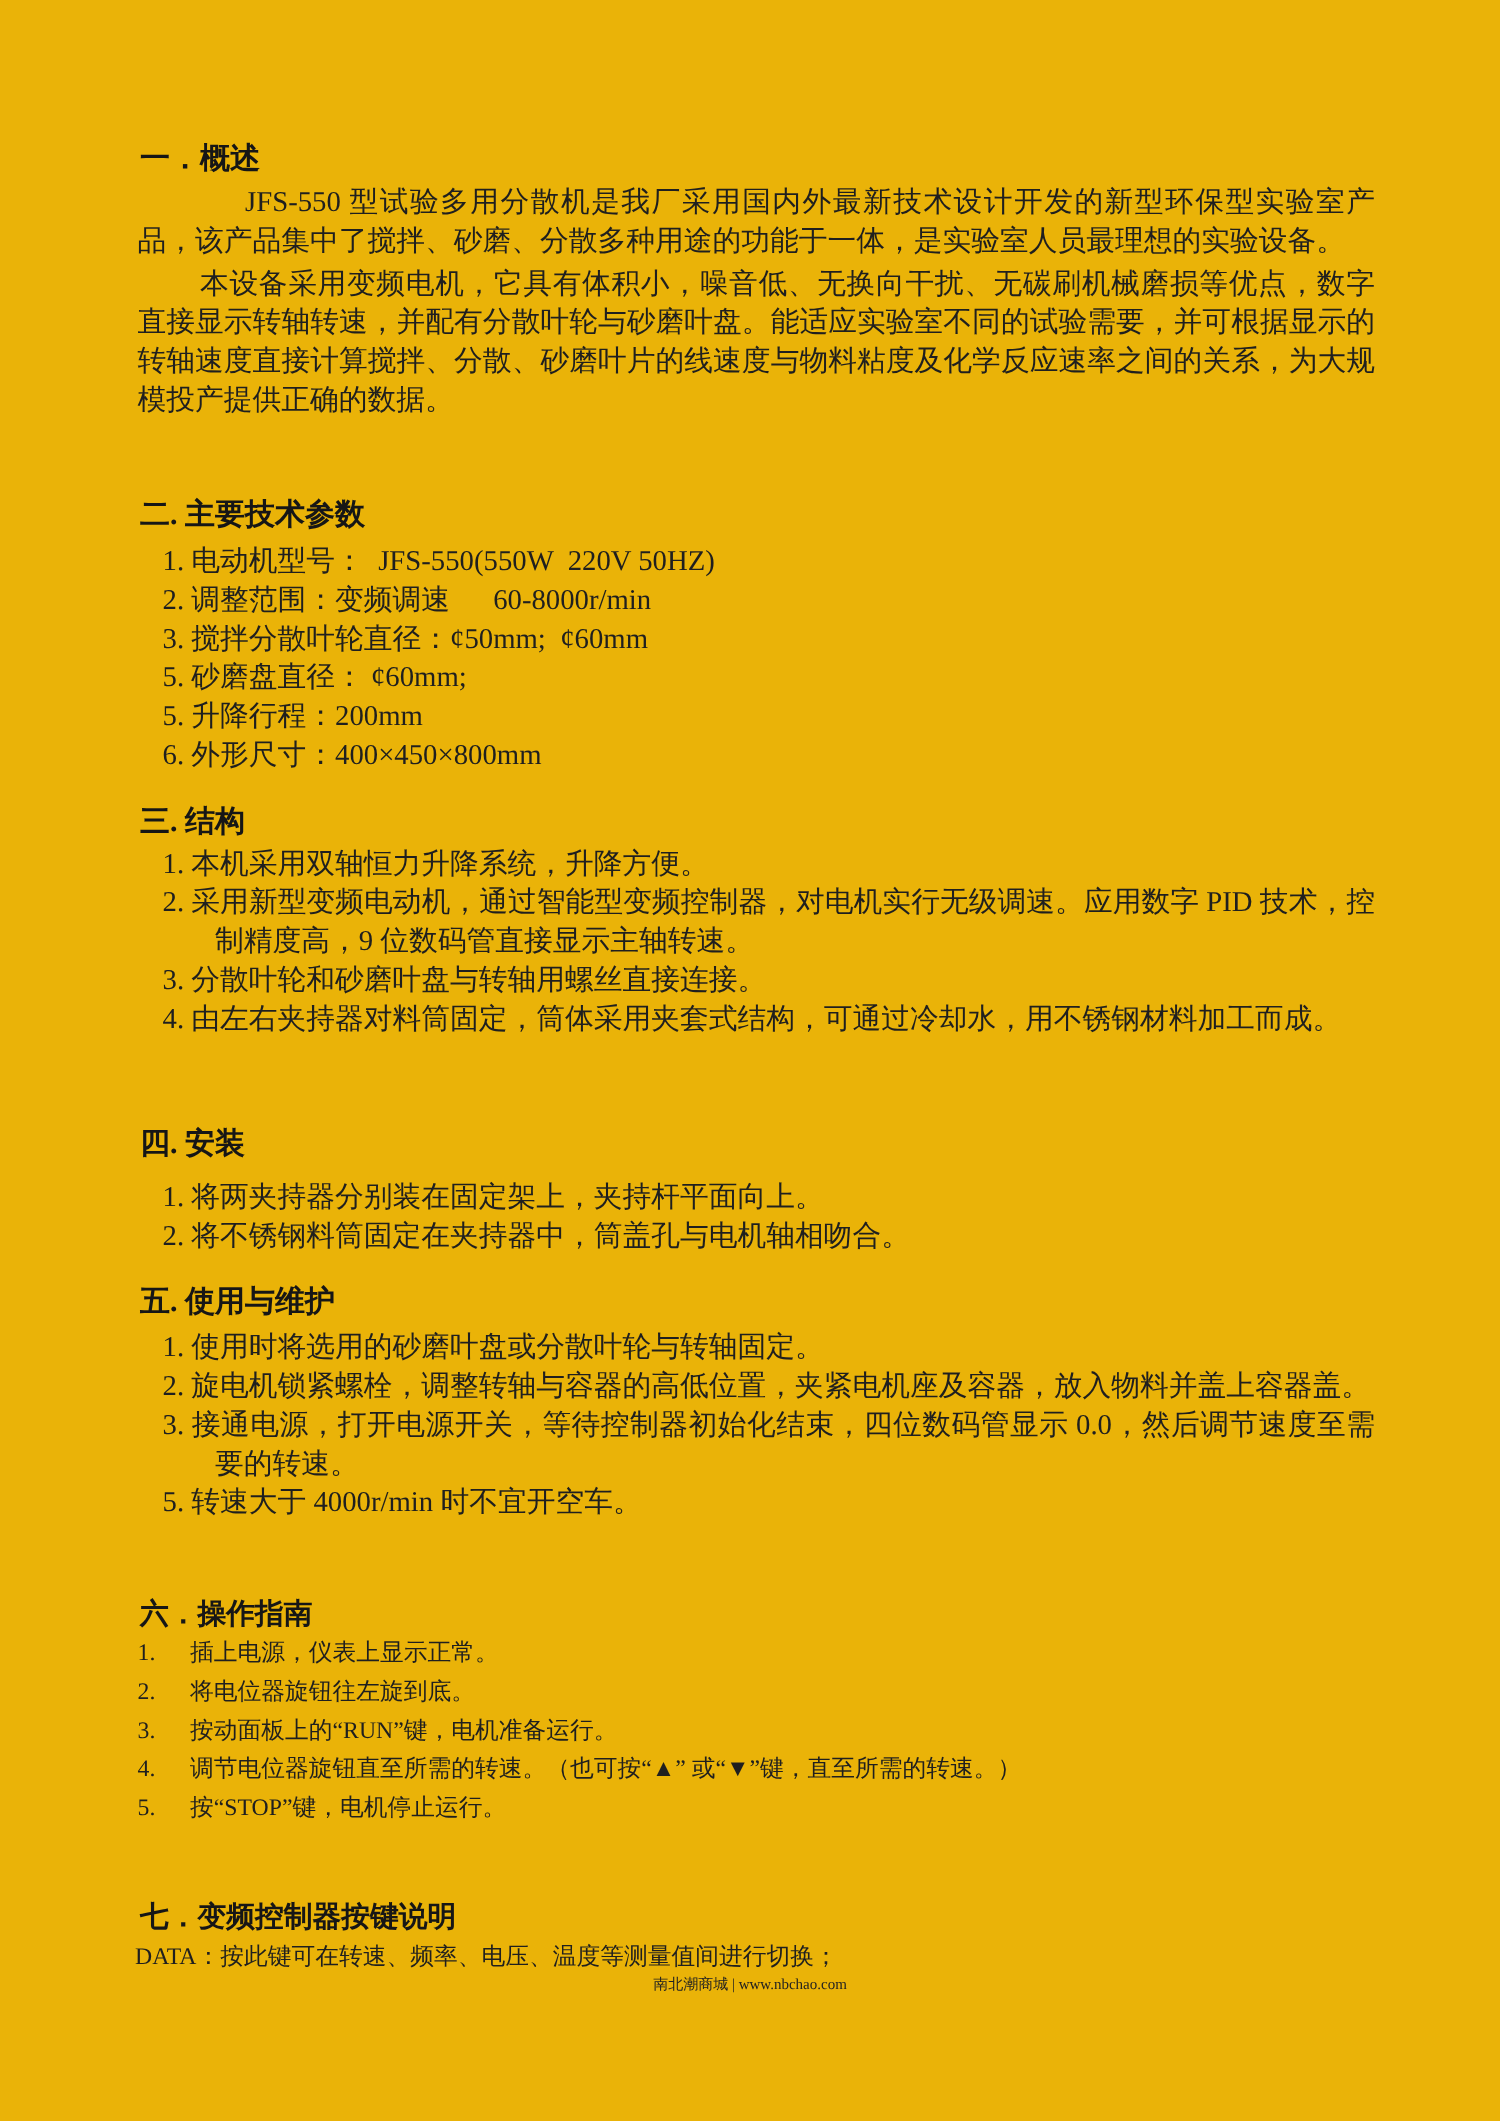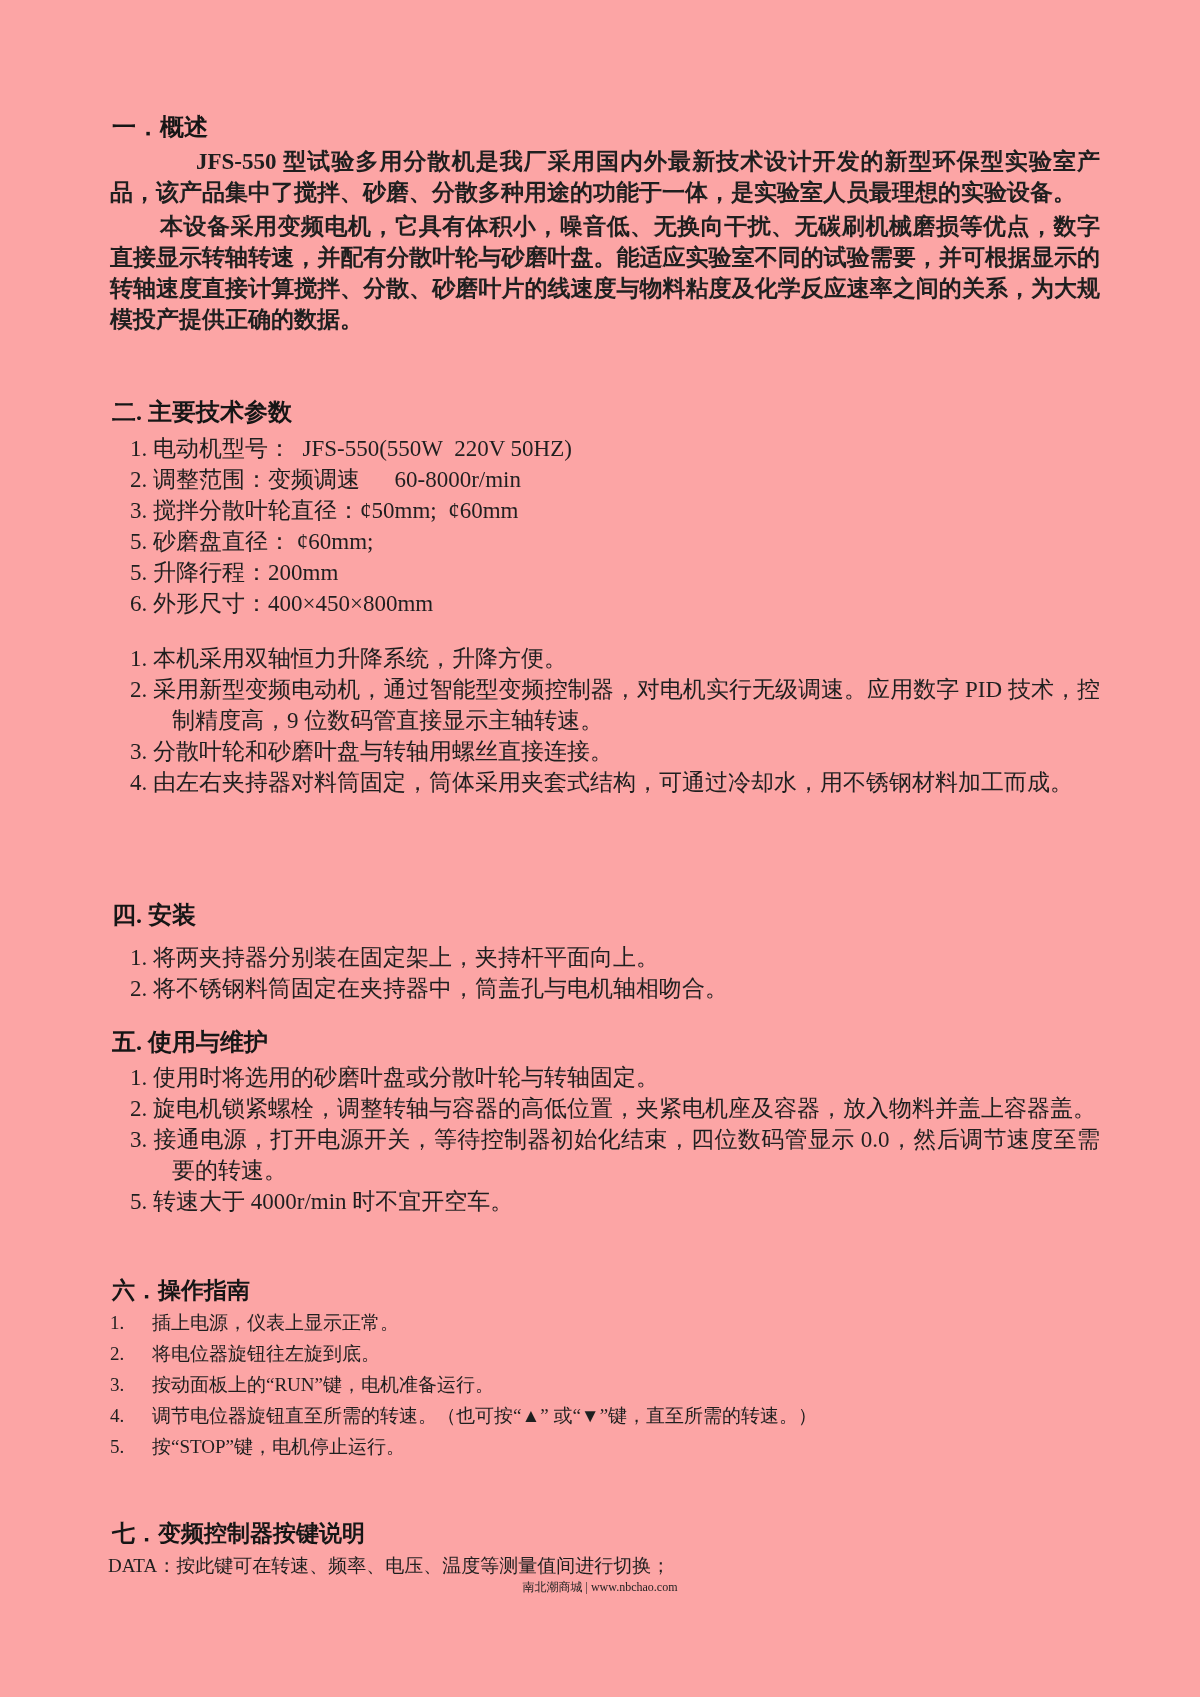--- a/index.html
+++ b/index.html
@@ -4,21 +4,21 @@
 <style>
   html, body {
     margin: 0;
     padding: 0;
     background: #ffffff;
   }
   .page {
     position: relative;
     width: 1200px;
     height: 1697px;
-    background: #fca5a5;
+    background: #eab308;
     overflow: hidden;
     font-family: "Liberation Serif", "DejaVu Serif", serif;
     color: #1f1f1f;
   }
   .sec {
     position: absolute;
     left: 108px;
     width: 992px;
   }
   .sec h2 {
@@ -35,21 +35,20 @@
   .sec.small h2 {
     font-size: 23px;
     margin-bottom: 1px;
   }
   .para {
     margin: 0 0 3px 2px;
     font-size: 23px;
     line-height: 31px;
     text-align: justify;
     white-space: pre-wrap;
-    font-weight: bold;
   }
   .para.indent-deep { text-indent: 86px; }
   .para.indent-std  { text-indent: 50px; }
   .list { margin: 0; }
   .li {
     margin-left: 22px;
     padding-left: 42px;
     text-indent: -42px;
     font-size: 23px;
     line-height: 31px;
@@ -103,20 +102,21 @@
       <div class="li">1. 电动机型号：  JFS-550(550W  220V 50HZ)</div>
       <div class="li">2. 调整范围：变频调速      60-8000r/min</div>
       <div class="li">3. 搅拌分散叶轮直径：¢50mm;  ¢60mm</div>
       <div class="li">5. 砂磨盘直径： ¢60mm;</div>
       <div class="li">5. 升降行程：200mm</div>
       <div class="li">6. 外形尺寸：400×450×800mm</div>
     </div>
   </div>
 
   <div class="sec" style="top:643px;">
+    <h2 style="margin-bottom:1px;">三. 结构</h2>
     <div class="list">
       <div class="li">1. 本机采用双轴恒力升降系统，升降方便。</div>
       <div class="li">2. 采用新型变频电动机，通过智能型变频控制器，对电机实行无级调速。应用数字 PID 技术，控制精度高，9 位数码管直接显示主轴转速。</div>
       <div class="li">3. 分散叶轮和砂磨叶盘与转轴用螺丝直接连接。</div>
       <div class="li">4. 由左右夹持器对料筒固定，筒体采用夹套式结构，可通过冷却水，用不锈钢材料加工而成。</div>
     </div>
   </div>
 
   <div class="sec" style="top:900px;">
     <h2 style="margin-bottom:11px;">四. 安装</h2>

